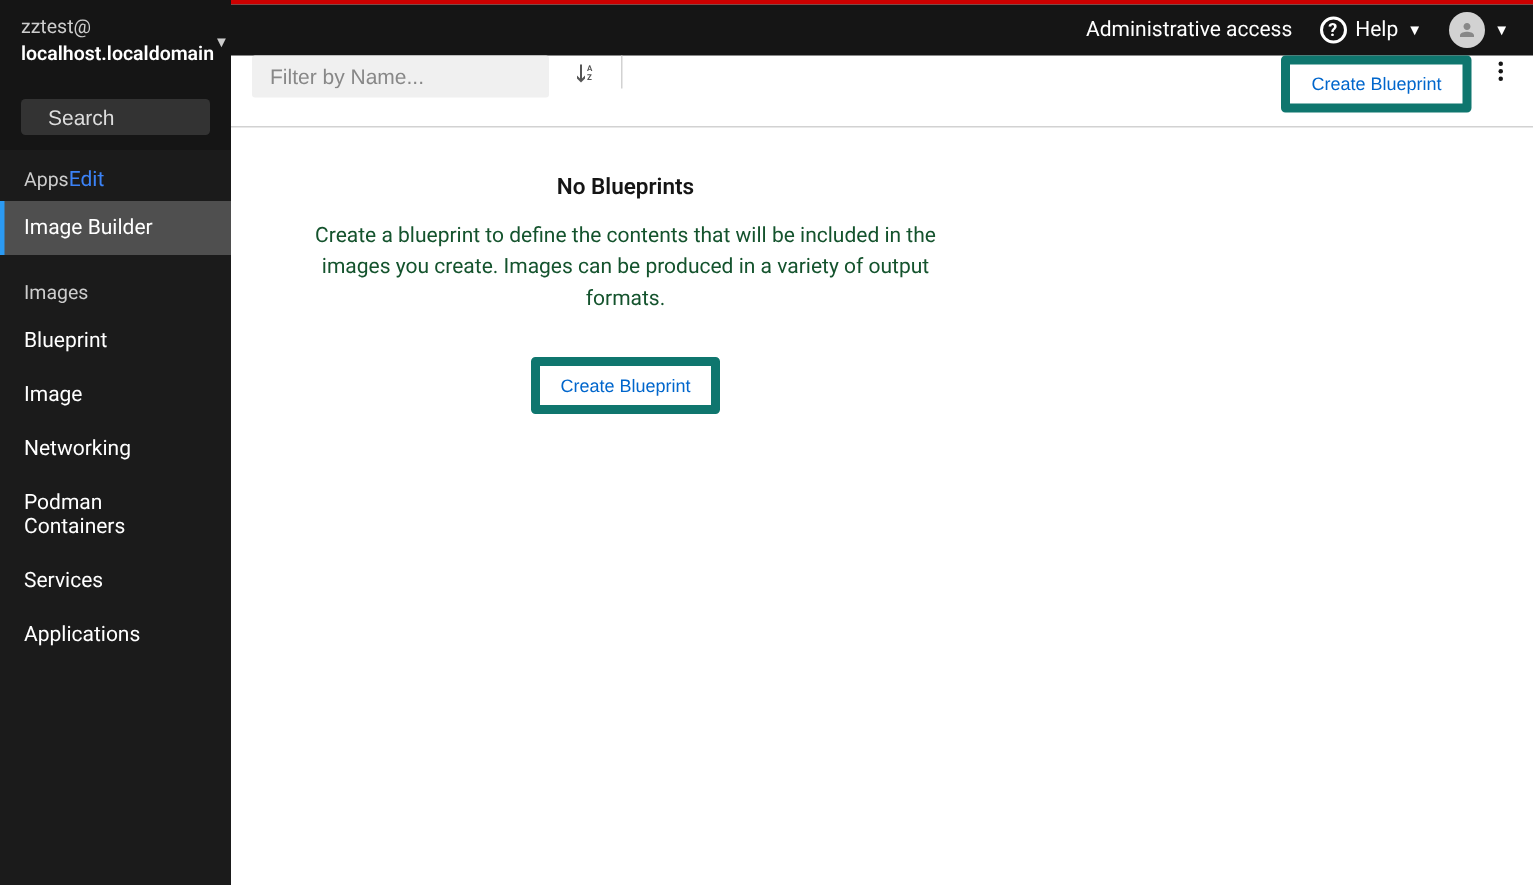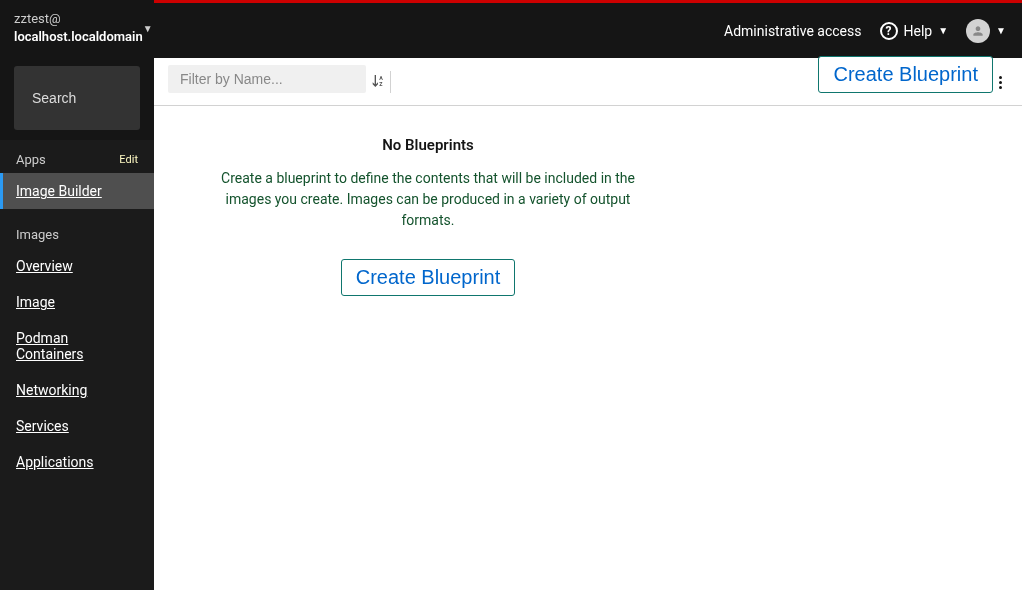--- a/index.html
+++ b/index.html
@@ -41,49 +41,47 @@
     
     .search-wrapper {
       padding: 10px 14px;
       background: #151515;
     }
     .search-box {
       display: flex;
       align-items: center;
       background: #333;
       border-radius: 3px;
-      padding: 24px 10px;
+      padding: 4px 10px;
     }
     .search-box svg { width: 14px; height: 14px; fill: #ddd; margin-right: 8px; }
     .search-input {
       background: transparent;
       border: none;
       color: #fff;
       font-size: 14px;
       outline: none;
       flex: 1;
     }
     .search-input::placeholder { color: #ddd; }
     
     .nav-section-head {
       display: flex;
-      justify-content: space-between;
       align-items: center;
       padding: 12px 16px 6px;
       font-size: 13px;
       color: #ccc;
     }
-    .nav-section-head .edit-link { color: #fef9c3; font-size: 11px; cursor: pointer; }
+    .nav-section-head .edit-link { color: #3b82f6; font-size: 14px; cursor: pointer; }
     
     .nav-item {
       padding: 10px 16px;
       font-size: 14px;
       color: #fff;
       cursor: pointer;
-      text-decoration: underline;
     }
     .nav-item.active {
       background: #4f4f4f;
       border-left: 3px solid #2b9af3;
       padding-left: 13px;
     }
     .nav-subhead {
       padding: 18px 16px 6px;
       font-size: 13px;
       color: #ccc;
@@ -91,21 +89,21 @@
     
     
     .main {
       flex: 1;
       display: flex;
       flex-direction: column;
       background: #fff;
     }
     .top-red { height: 3px; background: #c00; }
     .topbar {
-      height: 55px;
+      height: 34px;
       background: #151515;
       color: #fff;
       display: flex;
       align-items: center;
       justify-content: flex-end;
       padding: 0 16px;
       gap: 18px;
     }
     .topbar-item {
       display: flex;
@@ -130,22 +128,23 @@
       border-radius: 50%;
       display: flex; align-items: center; justify-content: center;
       font-size: 12px; font-weight: bold;
     }
     .caret-down { font-size: 10px; color: #fff; }
     
     .toolbar {
       height: 48px;
       border-bottom: 1px solid #d2d2d2;
       display: flex;
-      align-items: flex-end;
-      padding: 12px 14px;
+      align-items: flex-start;
+      padding: 0 14px;
+      gap: 12px;
     }
     .filter-input {
       width: 198px;
       padding: 6px 12px;
       background: #f0f0f0;
       border: none;
       font-size: 14px;
       color: #333;
       outline: none;
       border-radius: 2px;
@@ -156,23 +155,23 @@
       align-items: center;
       cursor: pointer;
       color: #555;
       padding: 4px;
     }
     .divider { width: 1px; height: 22px; background: #d2d2d2; }
     .spacer { flex: 1; }
     .create-btn {
       padding: 6px 14px;
       background: #fff;
-      border: 1px solid #0f766e;
+      border: 6px solid #0f766e;
       color: #06c;
-      font-size: 20px;
+      font-size: 12px;
       cursor: pointer;
       border-radius: 3px;
     }
     .kebab {
       cursor: pointer;
       padding: 4px 6px;
       color: #151515;
       font-size: 18px;
       letter-spacing: -1px;
       display: flex;
@@ -185,21 +184,21 @@
     .content {
       flex: 1;
       display: flex;
       flex-direction: column;
       align-items: flex-start;
       padding: 30px 0 0 0;
     }
     .empty-wrap {
       width: 500px;
       text-align: center;
-      margin-left: 16px;
+      margin-left: 5px;
       padding-left: 16px;
     }
     .empty-title {
       font-size: 15px;
       font-weight: 600;
       color: #151515;
       margin-bottom: 14px;
     }
     .empty-desc {
       font-size: 14px;
@@ -234,24 +233,24 @@
       </div>
     </div>
 
     <div class="nav-section-head">
       <span>Apps</span>
       <span class="edit-link">Edit</span>
     </div>
     <div class="nav-item active">Image Builder</div>
 
     <div class="nav-subhead">Images</div>
-    <div class="nav-item">Overview</div>
+    <div class="nav-item">Blueprint</div>
     <div class="nav-item">Image</div>
+    <div class="nav-item">Networking</div>
     <div class="nav-item">Podman Containers</div>
-    <div class="nav-item">Networking</div>
     <div class="nav-item">Services</div>
 
     <div class="nav-item">Applications</div>
   </aside>
 
   <main class="main">
     <div class="top-red"></div>
     <div class="topbar">
       <div class="topbar-item">
         <span>Administrative access</span>

